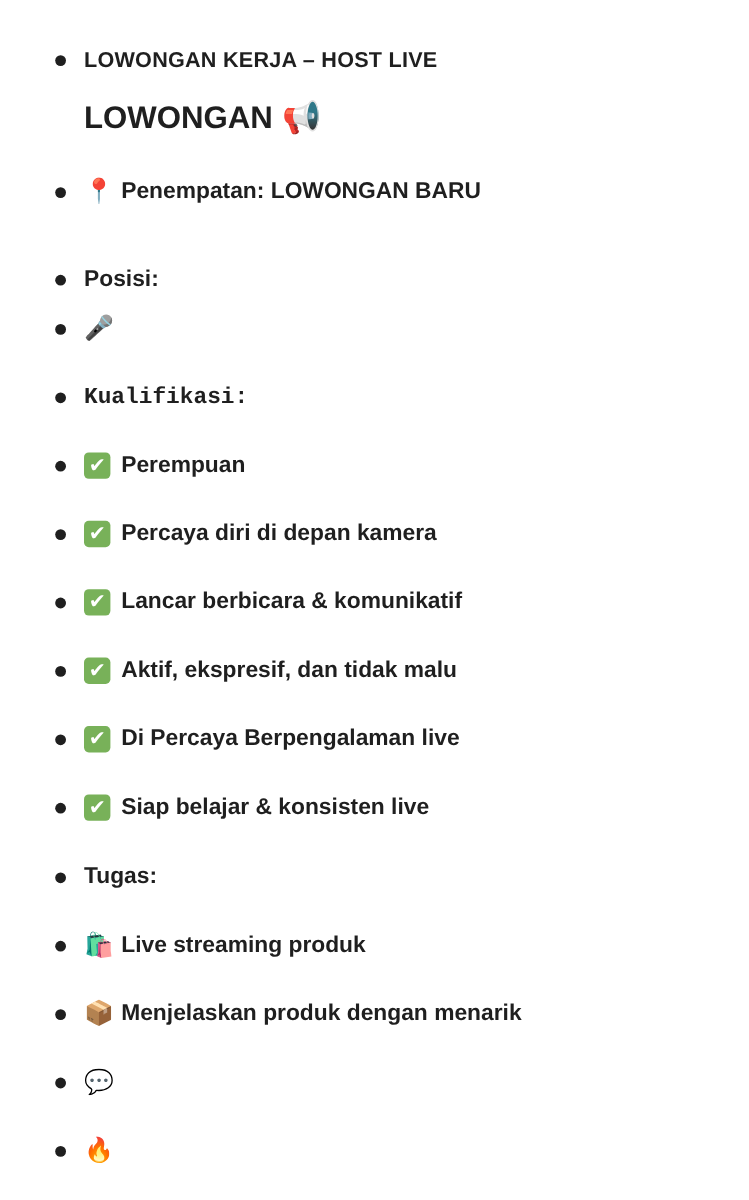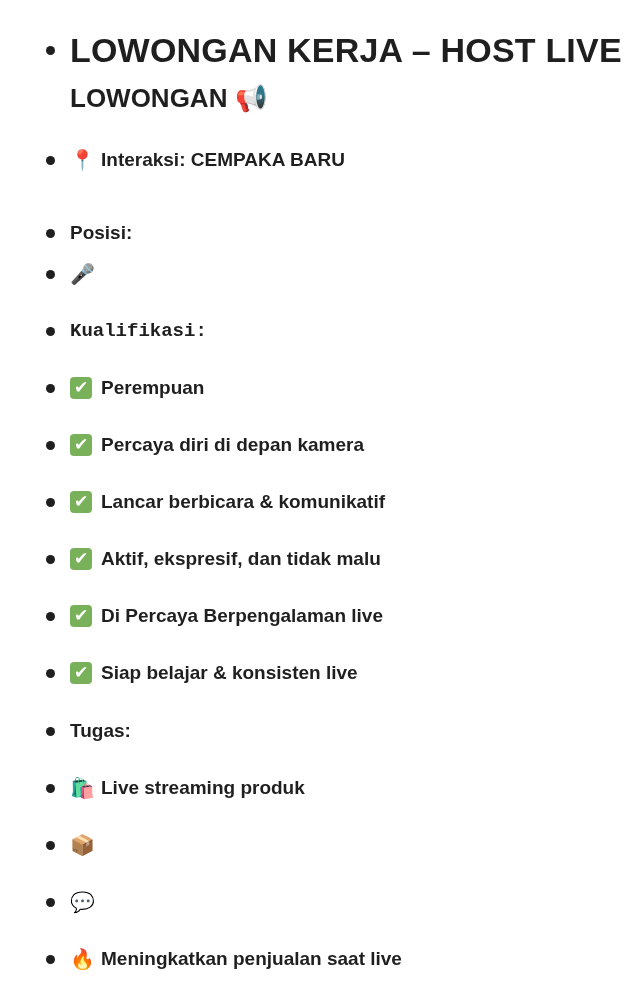--- a/index.html
+++ b/index.html
@@ -18,21 +18,21 @@
   .bullet {
     position: absolute; left: 46px;
     width: 9px; height: 9px; border-radius: 50%; background: #1f1f1f;
   }
   .content { position: absolute; left: 70px; display: flex; align-items: center; white-space: nowrap; }
   .emoji {
     display: inline-block; width: 24px; height: 24px; margin-right: 7px;
     font-size: 20px; line-height: 24px; text-align: center;
     font-weight: normal;
   }
-  .title .content { font-size: 34px; letter-spacing: 0.2px; }
+  .title .content { font-size: 18px; letter-spacing: 0.2px; }
   .title-line2 { position: absolute; left: 70px; font-size: 26px; font-weight: bold; display: flex; align-items: center; white-space: nowrap; }
   .megaphone { font-size: 26px; margin-left: 8px; font-weight: normal; }
   .check {
     display: inline-block; width: 22px; height: 22px; border-radius: 4px;
     background: #78b159; color: #fff; font-size: 17px; line-height: 22px; text-align: center;
     margin-right: 9px; font-weight: bold;
   }
 </style>
 </head>
 <body>
@@ -48,21 +48,21 @@
       <span class="title-line2">
         <span>LOWONGAN</span>
         <span class="megaphone">📢</span>
       </span>
     </li>
 
     <li class="item" style="top:147px;height:26px;">
       <span class="bullet"></span>
       <span class="content">
         <span class="emoji">📍</span>
-        <span>Interaksi: CEMPAKA BARU</span>
+        <span>Penempatan: LOWONGAN BARU</span>
       </span>
     </li>
 
     <li class="item" style="top:220px;height:26px;">
       <span class="bullet"></span>
       <span class="content">
           <span>Posisi:</span>
         </span>
     </li>
 
@@ -140,32 +140,32 @@
       <span class="content">
         <span class="emoji">🛍️</span>
         <span>Live streaming produk</span>
       </span>
     </li>
 
     <li class="item" style="top:832px;height:26px;">
       <span class="bullet"></span>
       <span class="content">
         <span class="emoji">📦</span>
+        <span>Menjelaskan produk dengan menarik</span>
       </span>
     </li>
 
     <li class="item" style="top:889px;height:26px;">
       <span class="bullet"></span>
       <span class="content">
         <span class="emoji">💬</span>
       </span>
     </li>
 
     <li class="item" style="top:946px;height:26px;">
       <span class="bullet"></span>
       <span class="content">
         <span class="emoji">🔥</span>
-        <span>Meningkatkan penjualan saat live</span>
       </span>
     </li>
 
   </ul>
 </div>
 
 </body></html>

